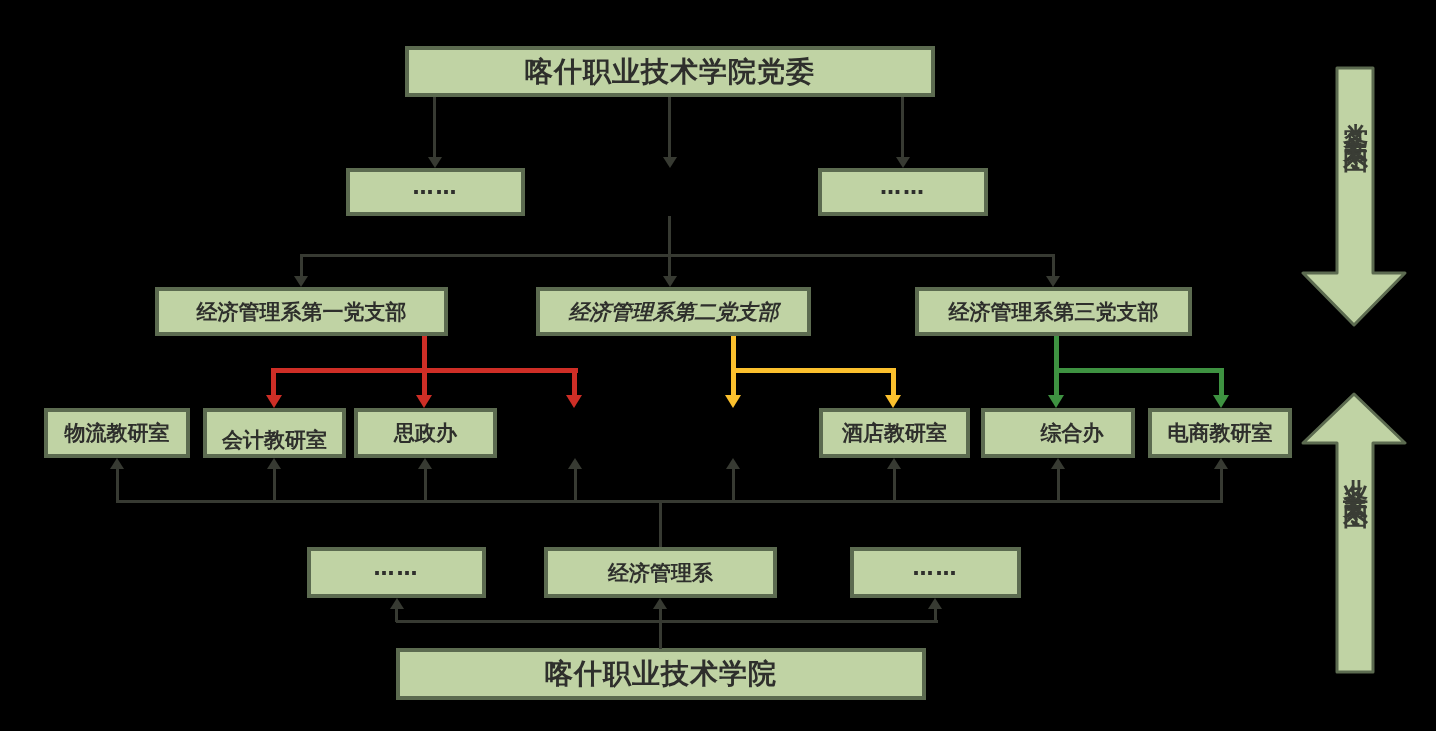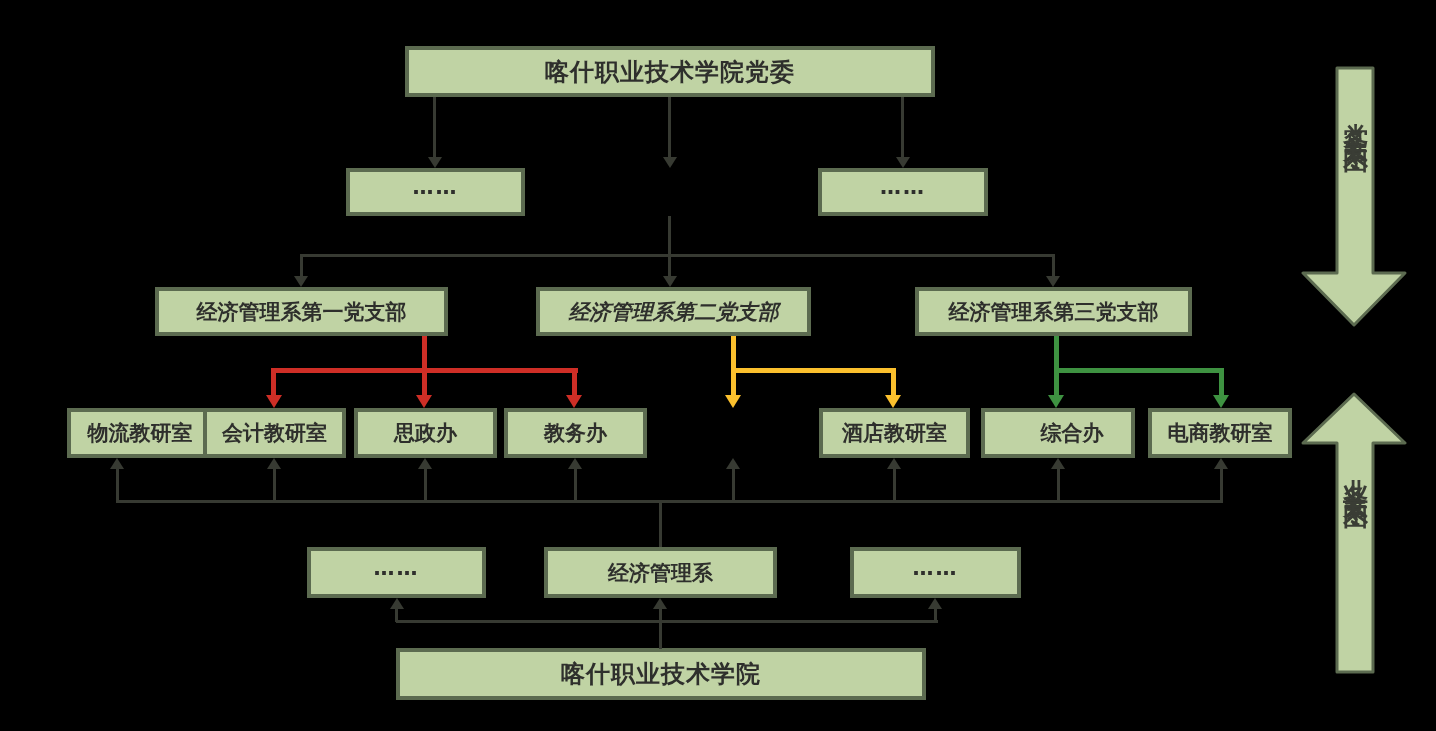--- a/index.html
+++ b/index.html
@@ -1,20 +1,20 @@
 <!DOCTYPE html>
 <html><head>
 <meta charset="utf-8">
 <style>
   html,body{margin:0;padding:0;background:#000;}
   #canvas{position:relative;width:1436px;height:731px;background:#000;overflow:hidden;
           font-family:"DejaVu Sans",sans-serif;}
   .box{position:absolute;box-sizing:border-box;background:#c0d3a4;border:4px solid #5c6b50;
        display:flex;align-items:center;justify-content:center;color:#2e2f2c;font-weight:bold;}
-  .t28{font-size:24px;letter-spacing:1px;}
+  .t28{font-size:28px;letter-spacing:1px;}
   .t22{font-size:21px;}
   .dots{transform:translateY(-5px);letter-spacing:2px;}
   .line{position:absolute;background:#373a32;}
   .ah{position:absolute;width:0;height:0;}
   .ah.down{border-left:7px solid transparent;border-right:7px solid transparent;border-top:11px solid #373a32;}
   .ah.up{border-left:7px solid transparent;border-right:7px solid transparent;border-bottom:11px solid #373a32;}
   .ah.big-down{border-left:8px solid transparent;border-right:8px solid transparent;border-top:13px solid #ce2e26;}
   .red{background:#ce2e26;}  .ah.red-h{border-top-color:#ce2e26;}
   .yellow{background:#fbc02d;} .ah.yellow-h{border-top-color:#fbc02d;}
   .green{background:#3e9241;}  .ah.green-h{border-top-color:#3e9241;}
@@ -41,31 +41,28 @@
   <div class="box t22" style="left:155px;top:287px;width:293px;height:49px;">
       <span>经济管理系第一党支部</span>
     </div>
   <div class="box t22" style="left:536px;top:287px;width:275px;height:49px;font-style:italic;">
       <span>经济管理系第二党支部</span>
     </div>
   <div class="box t22" style="left:915px;top:287px;width:277px;height:49px;">
       <span>经济管理系第三党支部</span>
     </div>
 
-  <div class="box t22" style="left:44px;top:408px;width:146px;height:50px;margin-left:23px;">
+  <div class="box t22" style="left:44px;top:408px;width:146px;height:50px;">
       <span>物流教研室</span>
     </div>
-  <div class="box t22" style="left:203px;top:408px;width:143px;height:50px;">
+  <div class="box t22" style="left:203px;top:408px;width:143px;height:50px;align-items:flex-end;">
       <span>会计教研室</span>
     </div>
   <div class="box t22" style="left:354px;top:408px;width:143px;height:50px;">
       <span>思政办</span>
-    </div>
-  <div class="box t22" style="left:504px;top:408px;width:143px;height:50px;">
-      <span>教务办</span>
     </div>
   <div class="box t22" style="left:819px;top:408px;width:151px;height:50px;">
       <span>酒店教研室</span>
     </div>
   <div class="box t22" style="left:981px;top:408px;width:154px;height:50px;padding-left:28px;">
       <span>综合办</span>
     </div>
   <div class="box t22" style="left:1148px;top:408px;width:144px;height:50px;">
       <span>电商教研室</span>
     </div>

